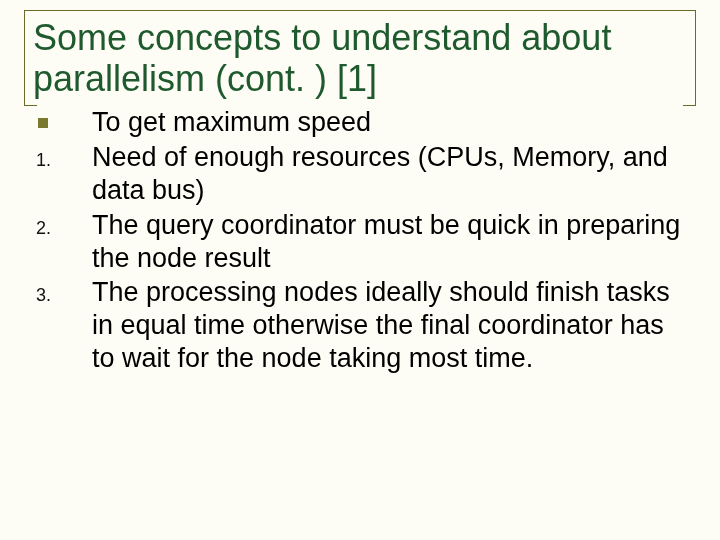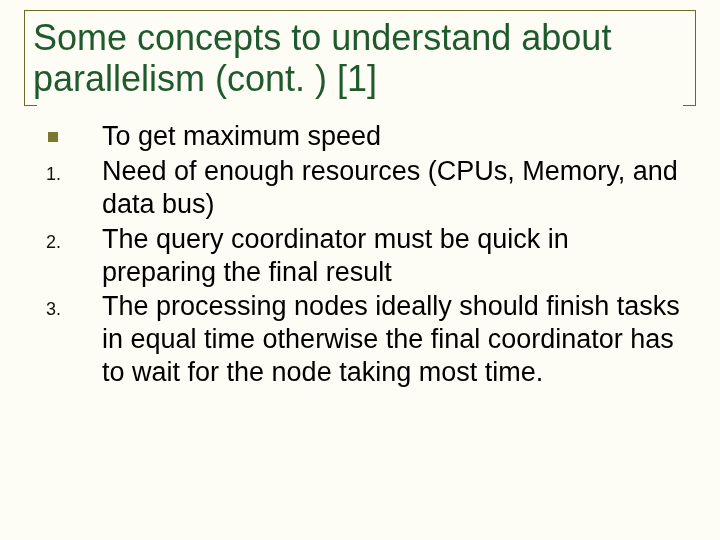--- a/index.html
+++ b/index.html
@@ -16,21 +16,20 @@
     width: 720px;
     height: 540px;
     position: relative;
     box-sizing: border-box;
     padding: 10px 24px 24px 24px;
   }
   .title-wrap {
     border: 1px solid #6b6b2b;
     border-bottom: none;
     padding: 6px 8px 6px 8px;
-    margin-bottom: 14px;
     position: relative;
   }
   .title-wrap::after {
     
     content: "";
     position: absolute;
     bottom: 0;
     left: 0;
     width: 12px;
     border-bottom: 1px solid #6b6b2b;
@@ -49,21 +48,21 @@
     color: #1f5a2e;
     font-weight: 400;
     margin: 0;
   }
   .body {
     padding: 0 6px 0 8px;
   }
   .row {
     display: flex;
     align-items: flex-start;
-    margin: 0 0 2px 14px;
+    margin: 0 0 2px 4px;
   }
   .marker {
     width: 56px;
     flex: 0 0 56px;
     padding-top: 6px;
     text-align: left;
     box-sizing: border-box;
   }
   .square {
     display: inline-block;
@@ -104,21 +103,21 @@
       <div class="text">To get maximum speed</div>
     </div>
 
     <div class="row">
       <div class="marker"><span class="num">1.</span></div>
       <div class="text">Need of enough resources (CPUs, Memory, and data bus)</div>
     </div>
 
     <div class="row">
       <div class="marker"><span class="num">2.</span></div>
-      <div class="text">The query coordinator must be quick in preparing the final result</div>
+      <div class="text">The query coordinator must be quick in preparing the node result</div>
     </div>
 
     <div class="row">
       <div class="marker"><span class="num">3.</span></div>
       <div class="text">The processing nodes ideally should finish tasks in equal time otherwise the final coordinator has to wait for the node taking most time.</div>
     </div>
 
   </div>
 </div>
 

